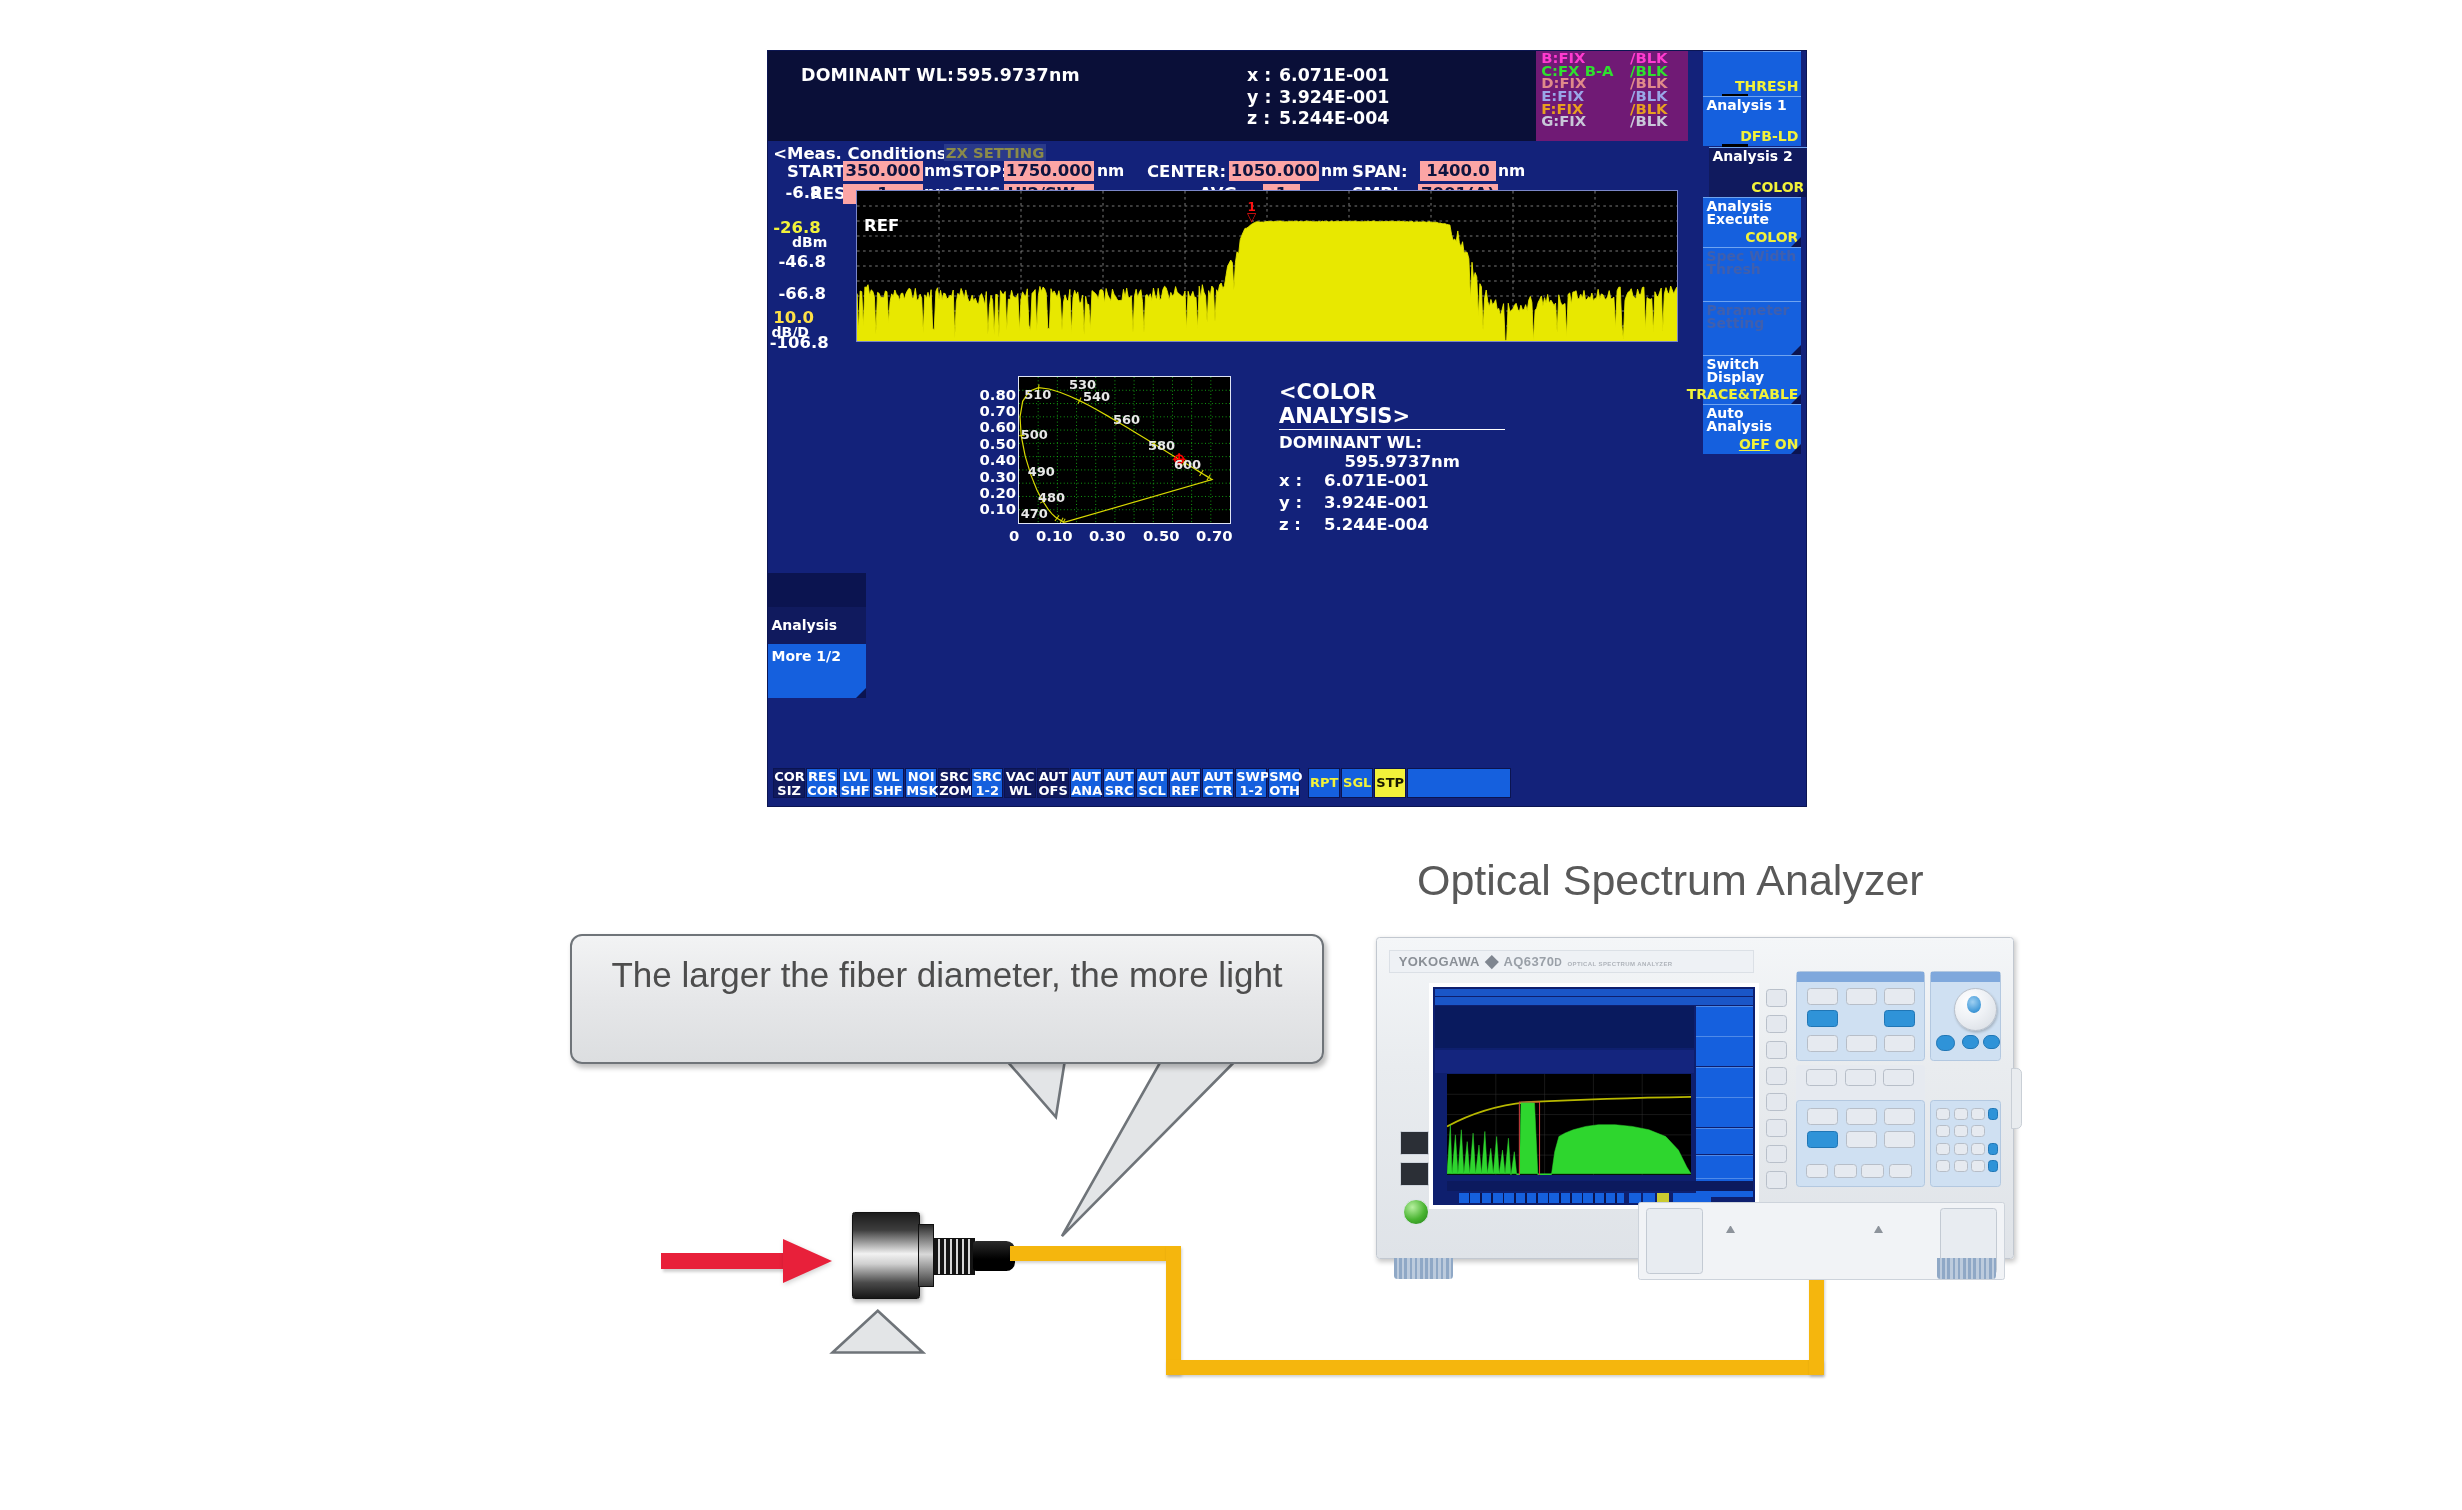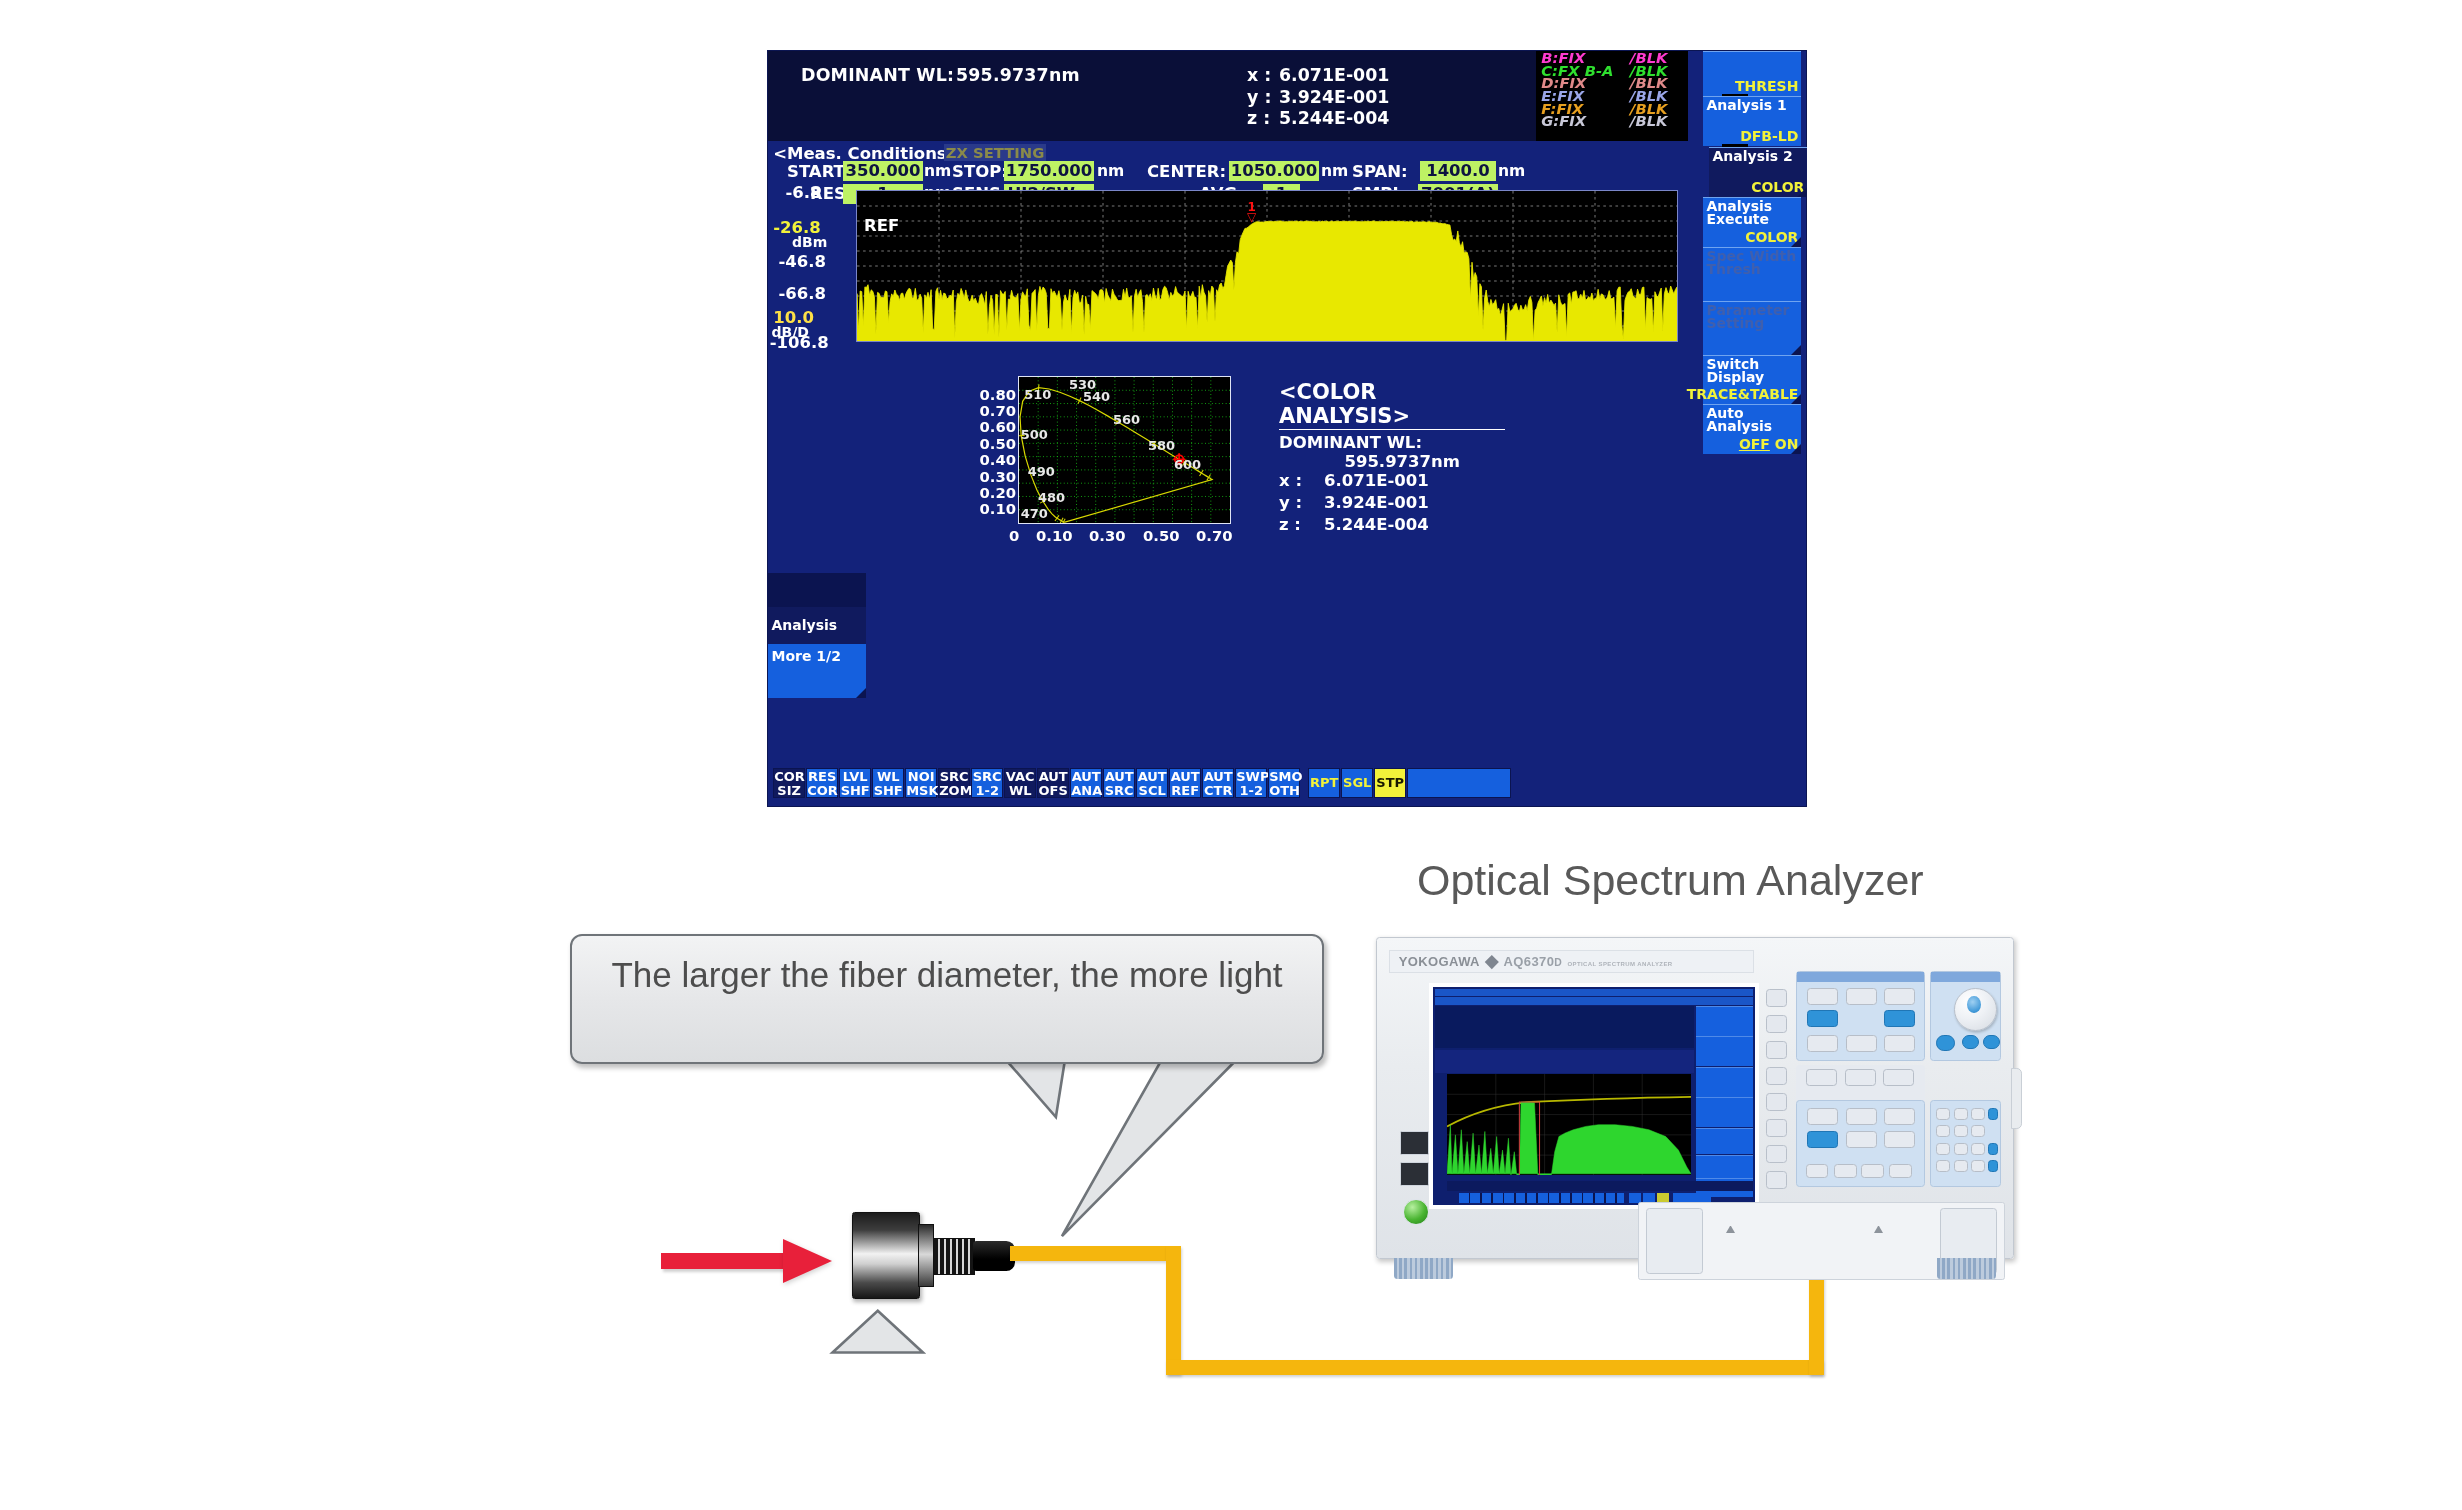--- a/index.html
+++ b/index.html
@@ -27,38 +27,37 @@
   .hdr-row { position:absolute; color:#ffffff; font-size:17.4px; font-weight:bold;
              letter-spacing:0.2px; white-space:nowrap; }
   #dom-wl-label { left: 33px; top: 14px; }
   #dom-wl-value { left: 188px; top: 14px; }
   .xyz-lbl { position:absolute; color:#fff; font-size:17.4px; font-weight:bold; }
   .xyz-val { position:absolute; color:#fff; font-size:17.4px; font-weight:bold; }
 
   
   #trace-legend {
     position:absolute; right:0; top:0; width:152px; height:90px;
-    background:#000000; font-size:14.8px; font-weight:bold; line-height:12.7px;
+    background:#701a75; font-size:14.8px; font-weight:bold; line-height:12.7px;
     padding-top:0.9px;
-    font-style:italic;
   }
   .tl-row { position:relative; height:12.7px; white-space:nowrap; }
   .tl-name { position:absolute; left:5.2px; }
   .tl-blk { position:absolute; left:94px; }
 
   
   #meas-cond {
     position:absolute; left:0; top:90px; width:920px; height:50px;
     background:#13227a;
   }
   #meas-title { position:absolute; left:5.2px; top:2.6px; color:#fff; font-size:16.5px; font-weight:bold;}
   #zx-setting { position:absolute; left:176px; top:2.6px; color:#8a8a4a; font-size:14.8px; font-weight:bold;
                 background:#2a3a8a; padding:0 1.7px; }
   .mc-lab { position:absolute; color:#ffffff; font-size:16.5px; font-weight:bold; }
-  .mc-box { position:absolute; background:#bef264; color:#0d1440; font-size:16.5px;
+  .mc-box { position:absolute; background:#fca5a5; color:#0d1440; font-size:16.5px;
             font-weight:bold; text-align:center; height:20px; line-height:20px; }
   .mc-box.lft { text-align:left; padding-left:3.5px; }
   .mc-unit { position:absolute; color:#ffffff; font-size:15.6px; font-weight:bold; }
 
   
   #spec-wrap { position:absolute; left:0px; top:139px; width:920px; height:160px; }
   #spec-plot {
     position:absolute; left:88px; top:0px; width:822px; height:152px;
     background:#000000; border:0.9px solid #7a86c8;
   }

